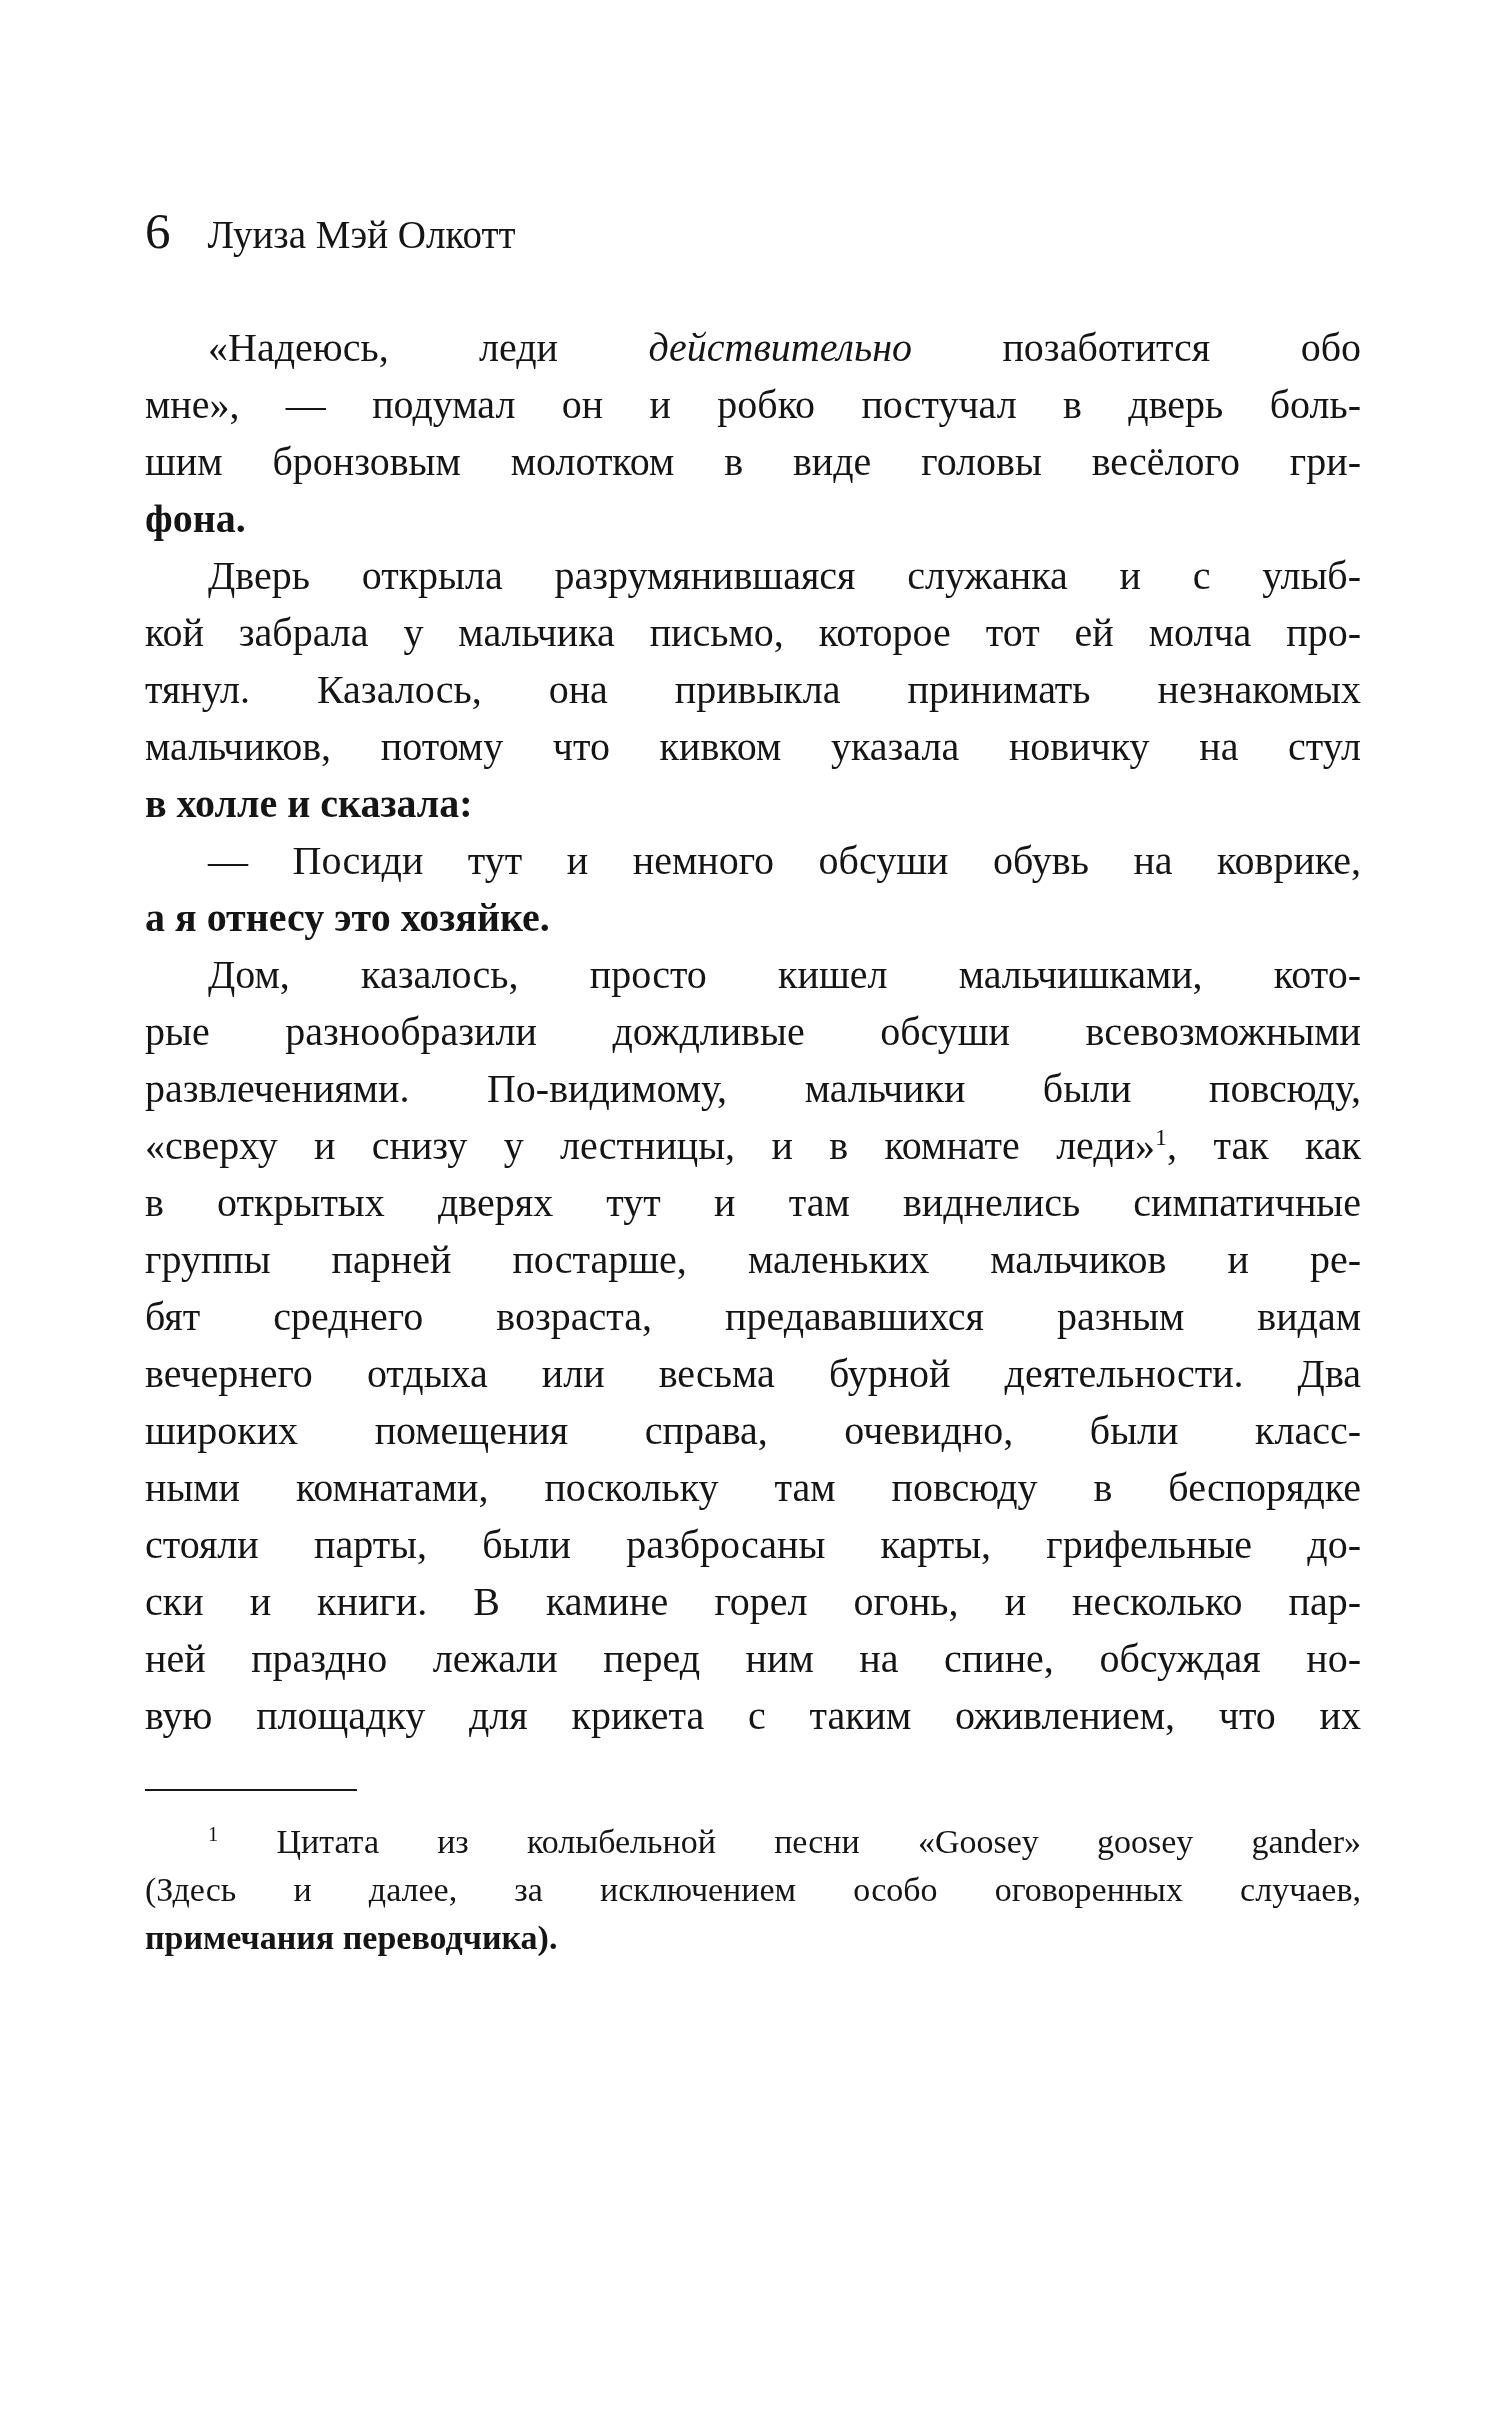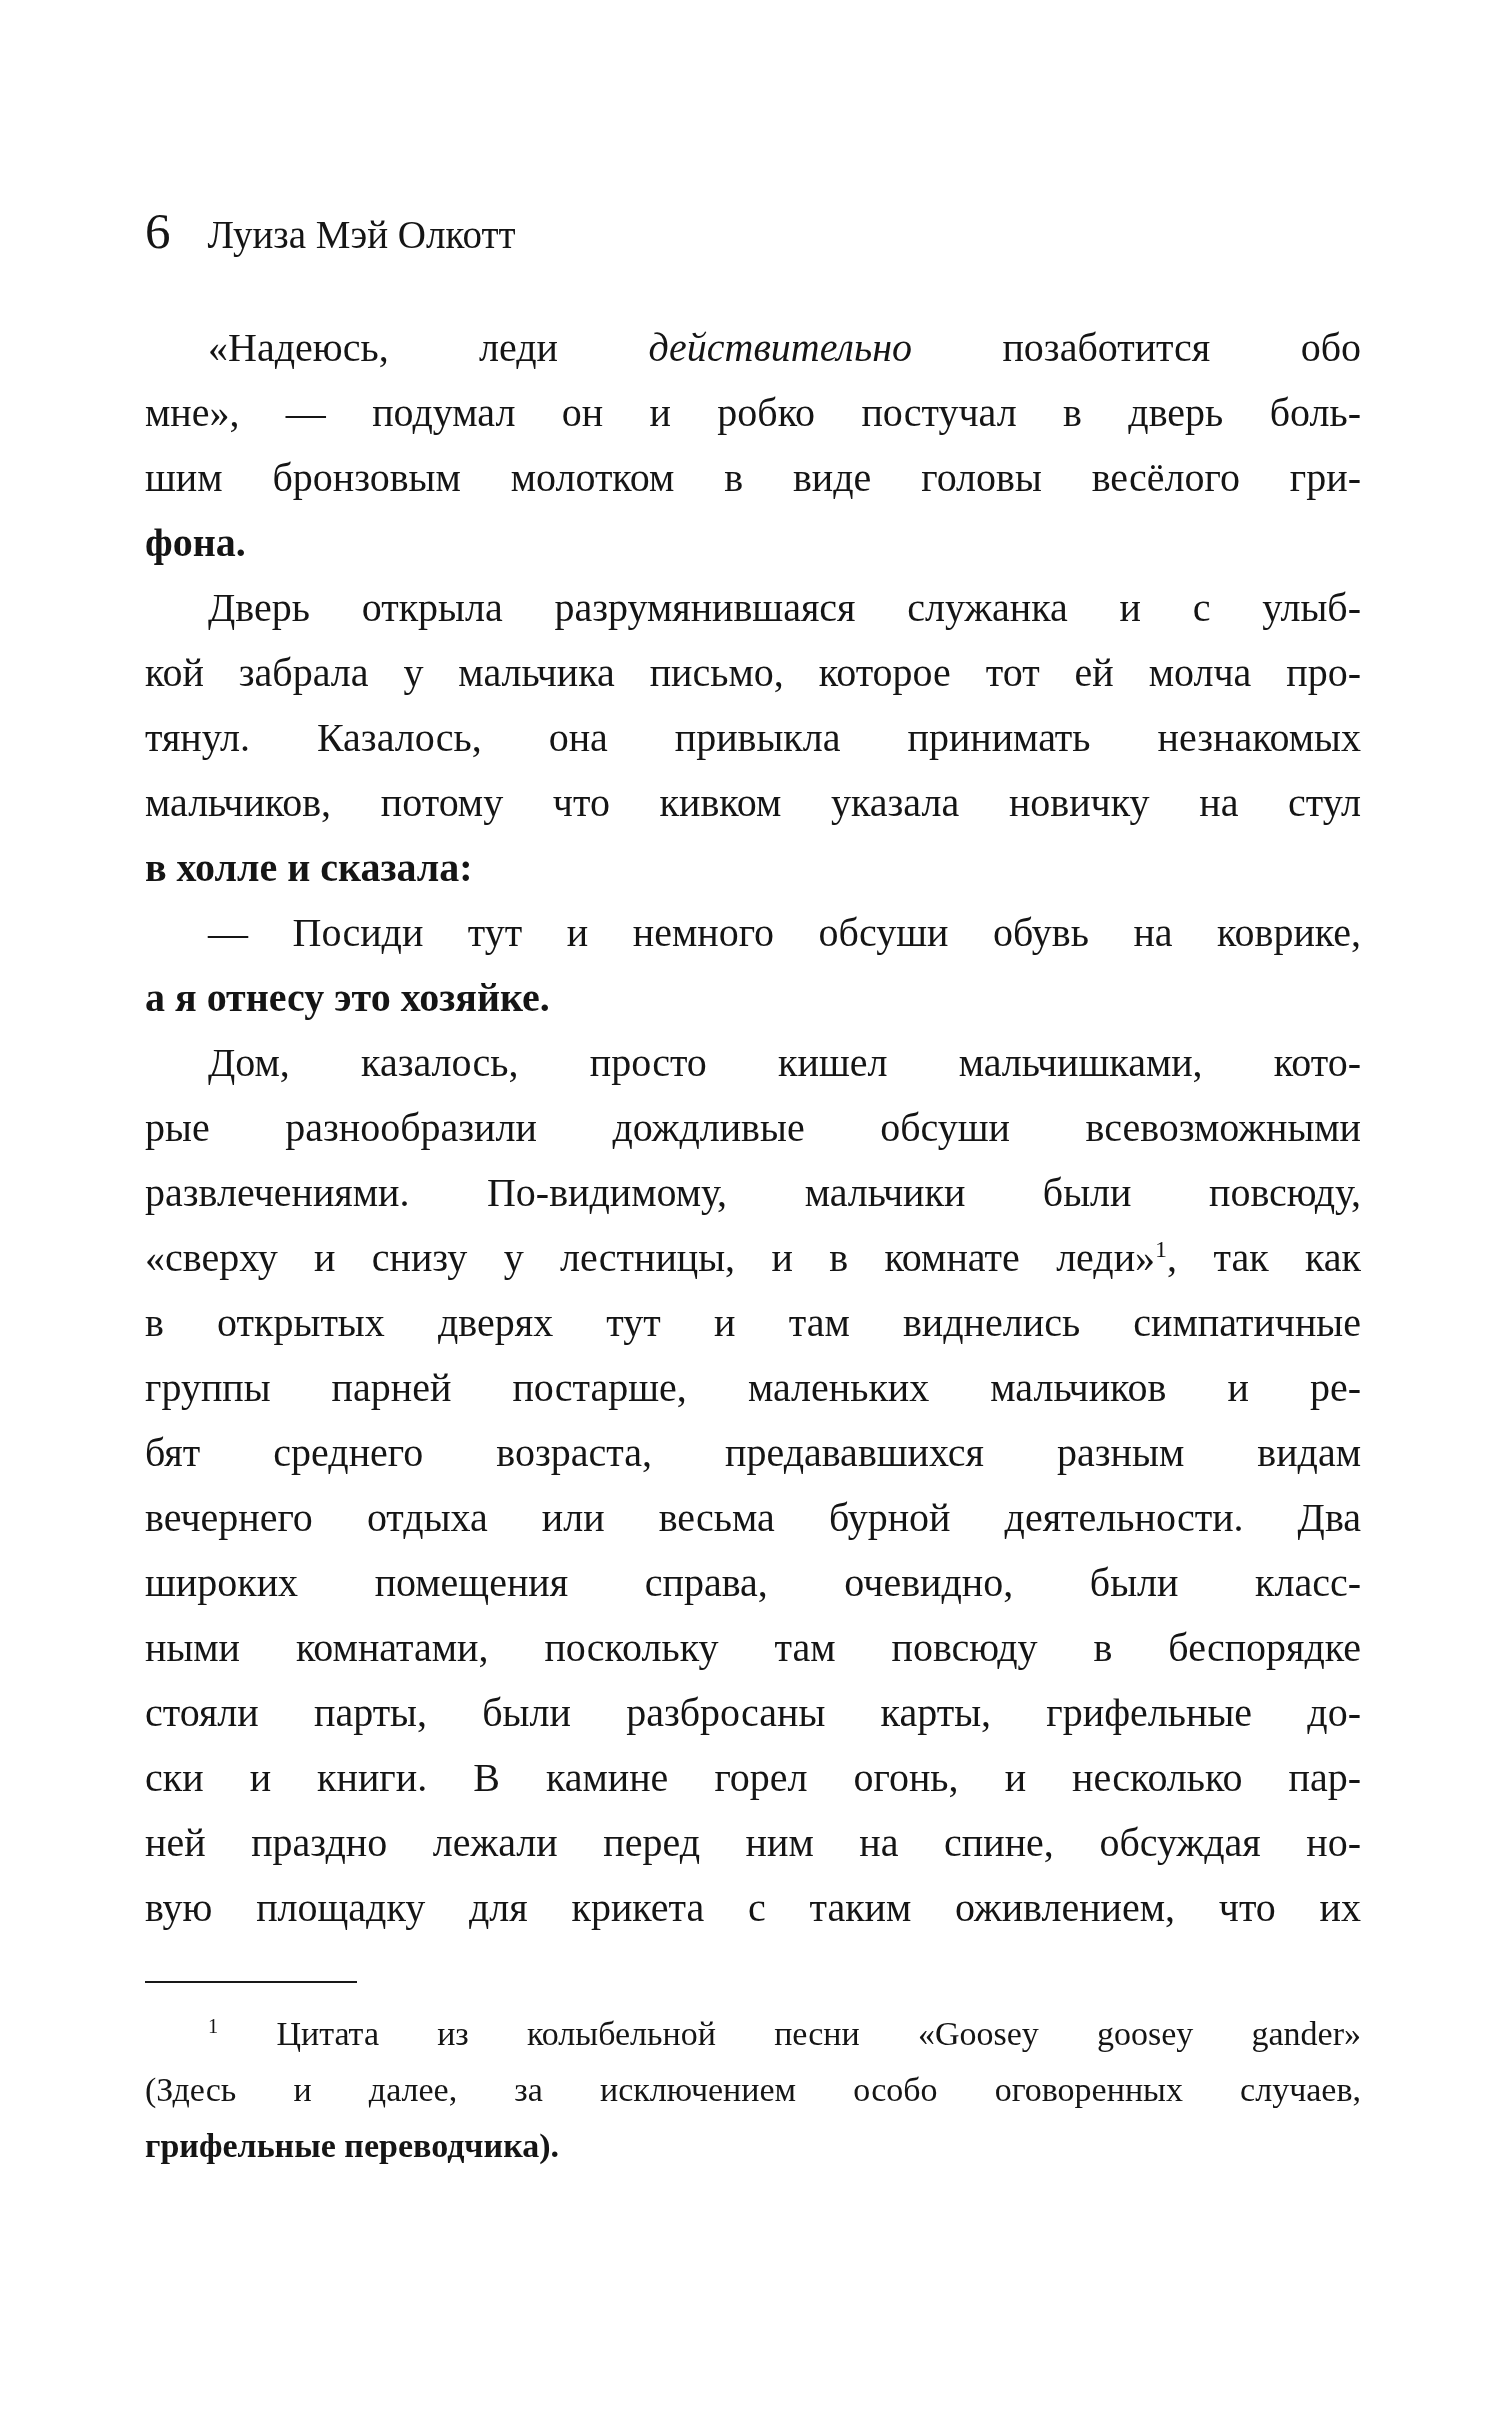--- a/index.html
+++ b/index.html
@@ -37,21 +37,20 @@
   .body-text {
     font-size: 40px;
     line-height: 57px;
   }
   .paragraph { margin: 0; }
   .line {
     text-align: justify;
     text-align-last: justify;
     -moz-text-align-last: justify;
     white-space: normal;
-    margin-top: 8px;
   }
   .line.first-line { text-indent: 63px; }
   .line.last-flush {
     text-align-last: left;
     font-weight: bold;
     -moz-text-align-last: left;
   }
   .i { font-style: italic; }
   .sup {
     vertical-align: super;
@@ -112,16 +111,16 @@
         <div class="line">ней праздно лежали перед ним на спине, обсуждая но-</div>
         <div class="line">вую площадку для крикета с таким оживлением, что их</div>
       </div>
     </main>
 
   <div class="footnote-rule"></div>
 
   <section class="footnote" id="footnote">
       <div class="line first-line"><span class="sup">1</span><span> Цитата из колыбельной песни «Goosey goosey gander»</span></div>
       <div class="line">(Здесь и далее, за исключением особо оговоренных случаев,</div>
-      <div class="line last-flush">грифельные переводчика).</div>
+      <div class="line last-flush">примечания переводчика).</div>
     </section>
 </div>
 
 
 </body></html>

